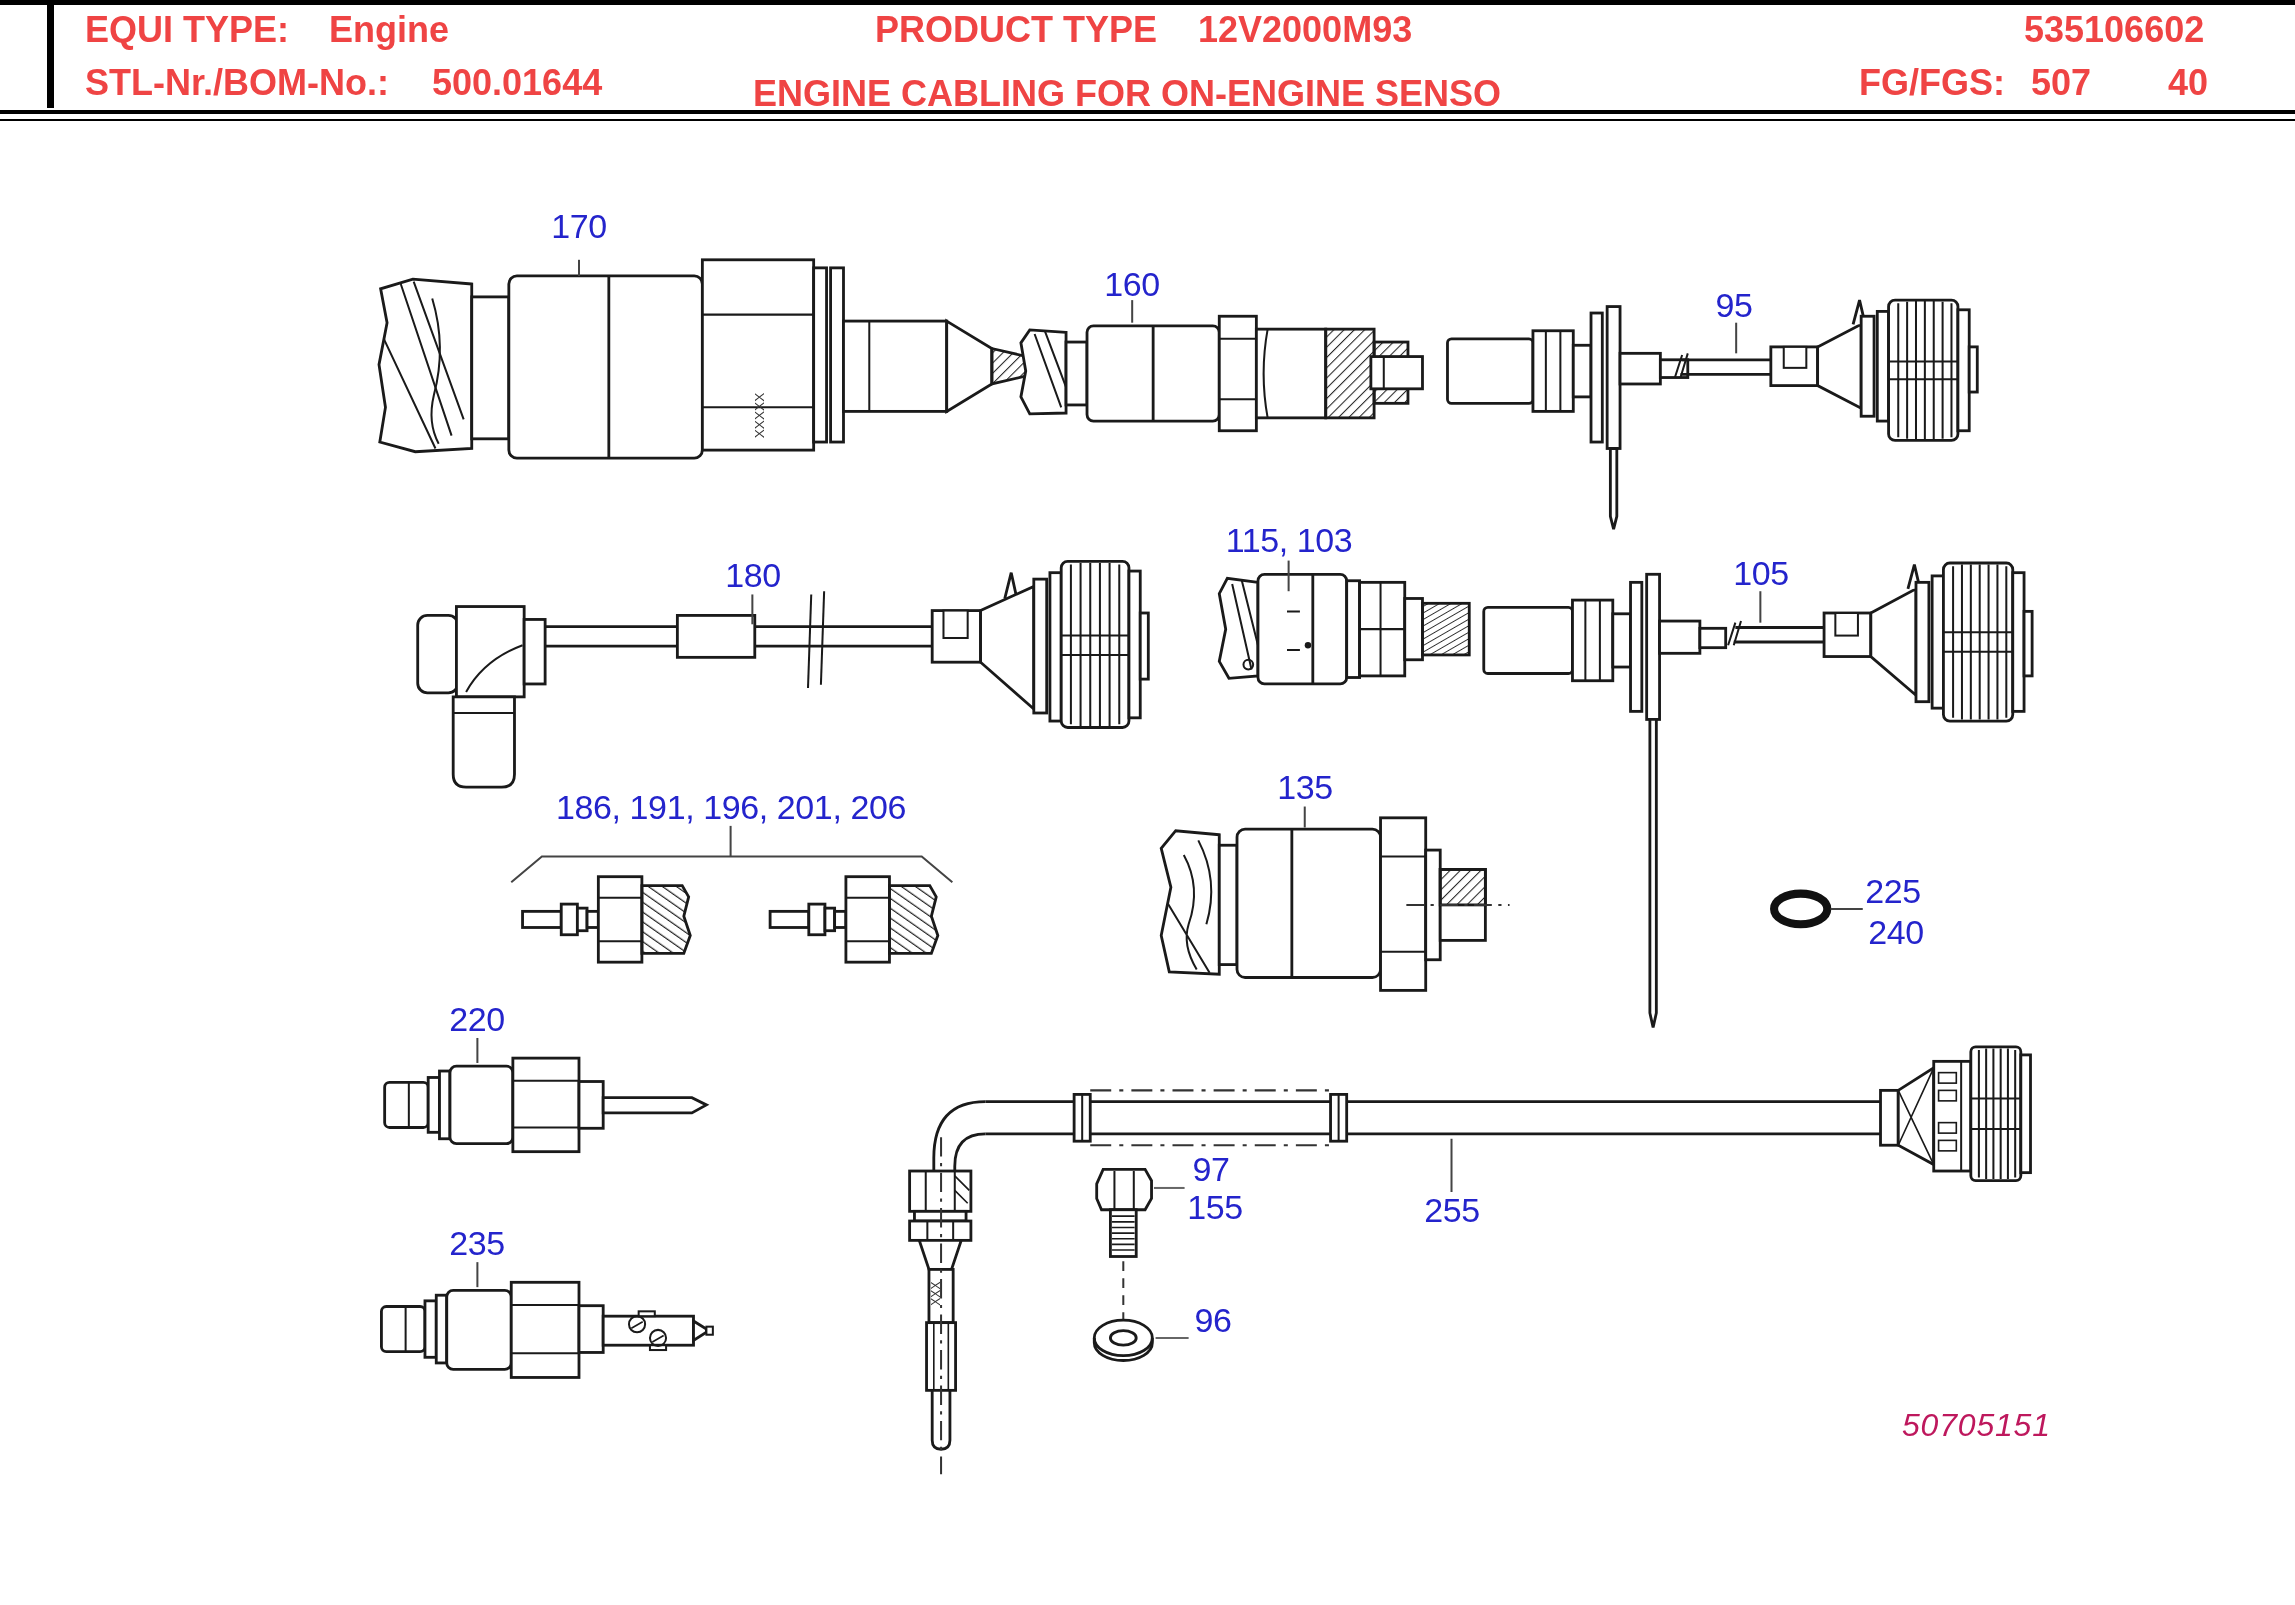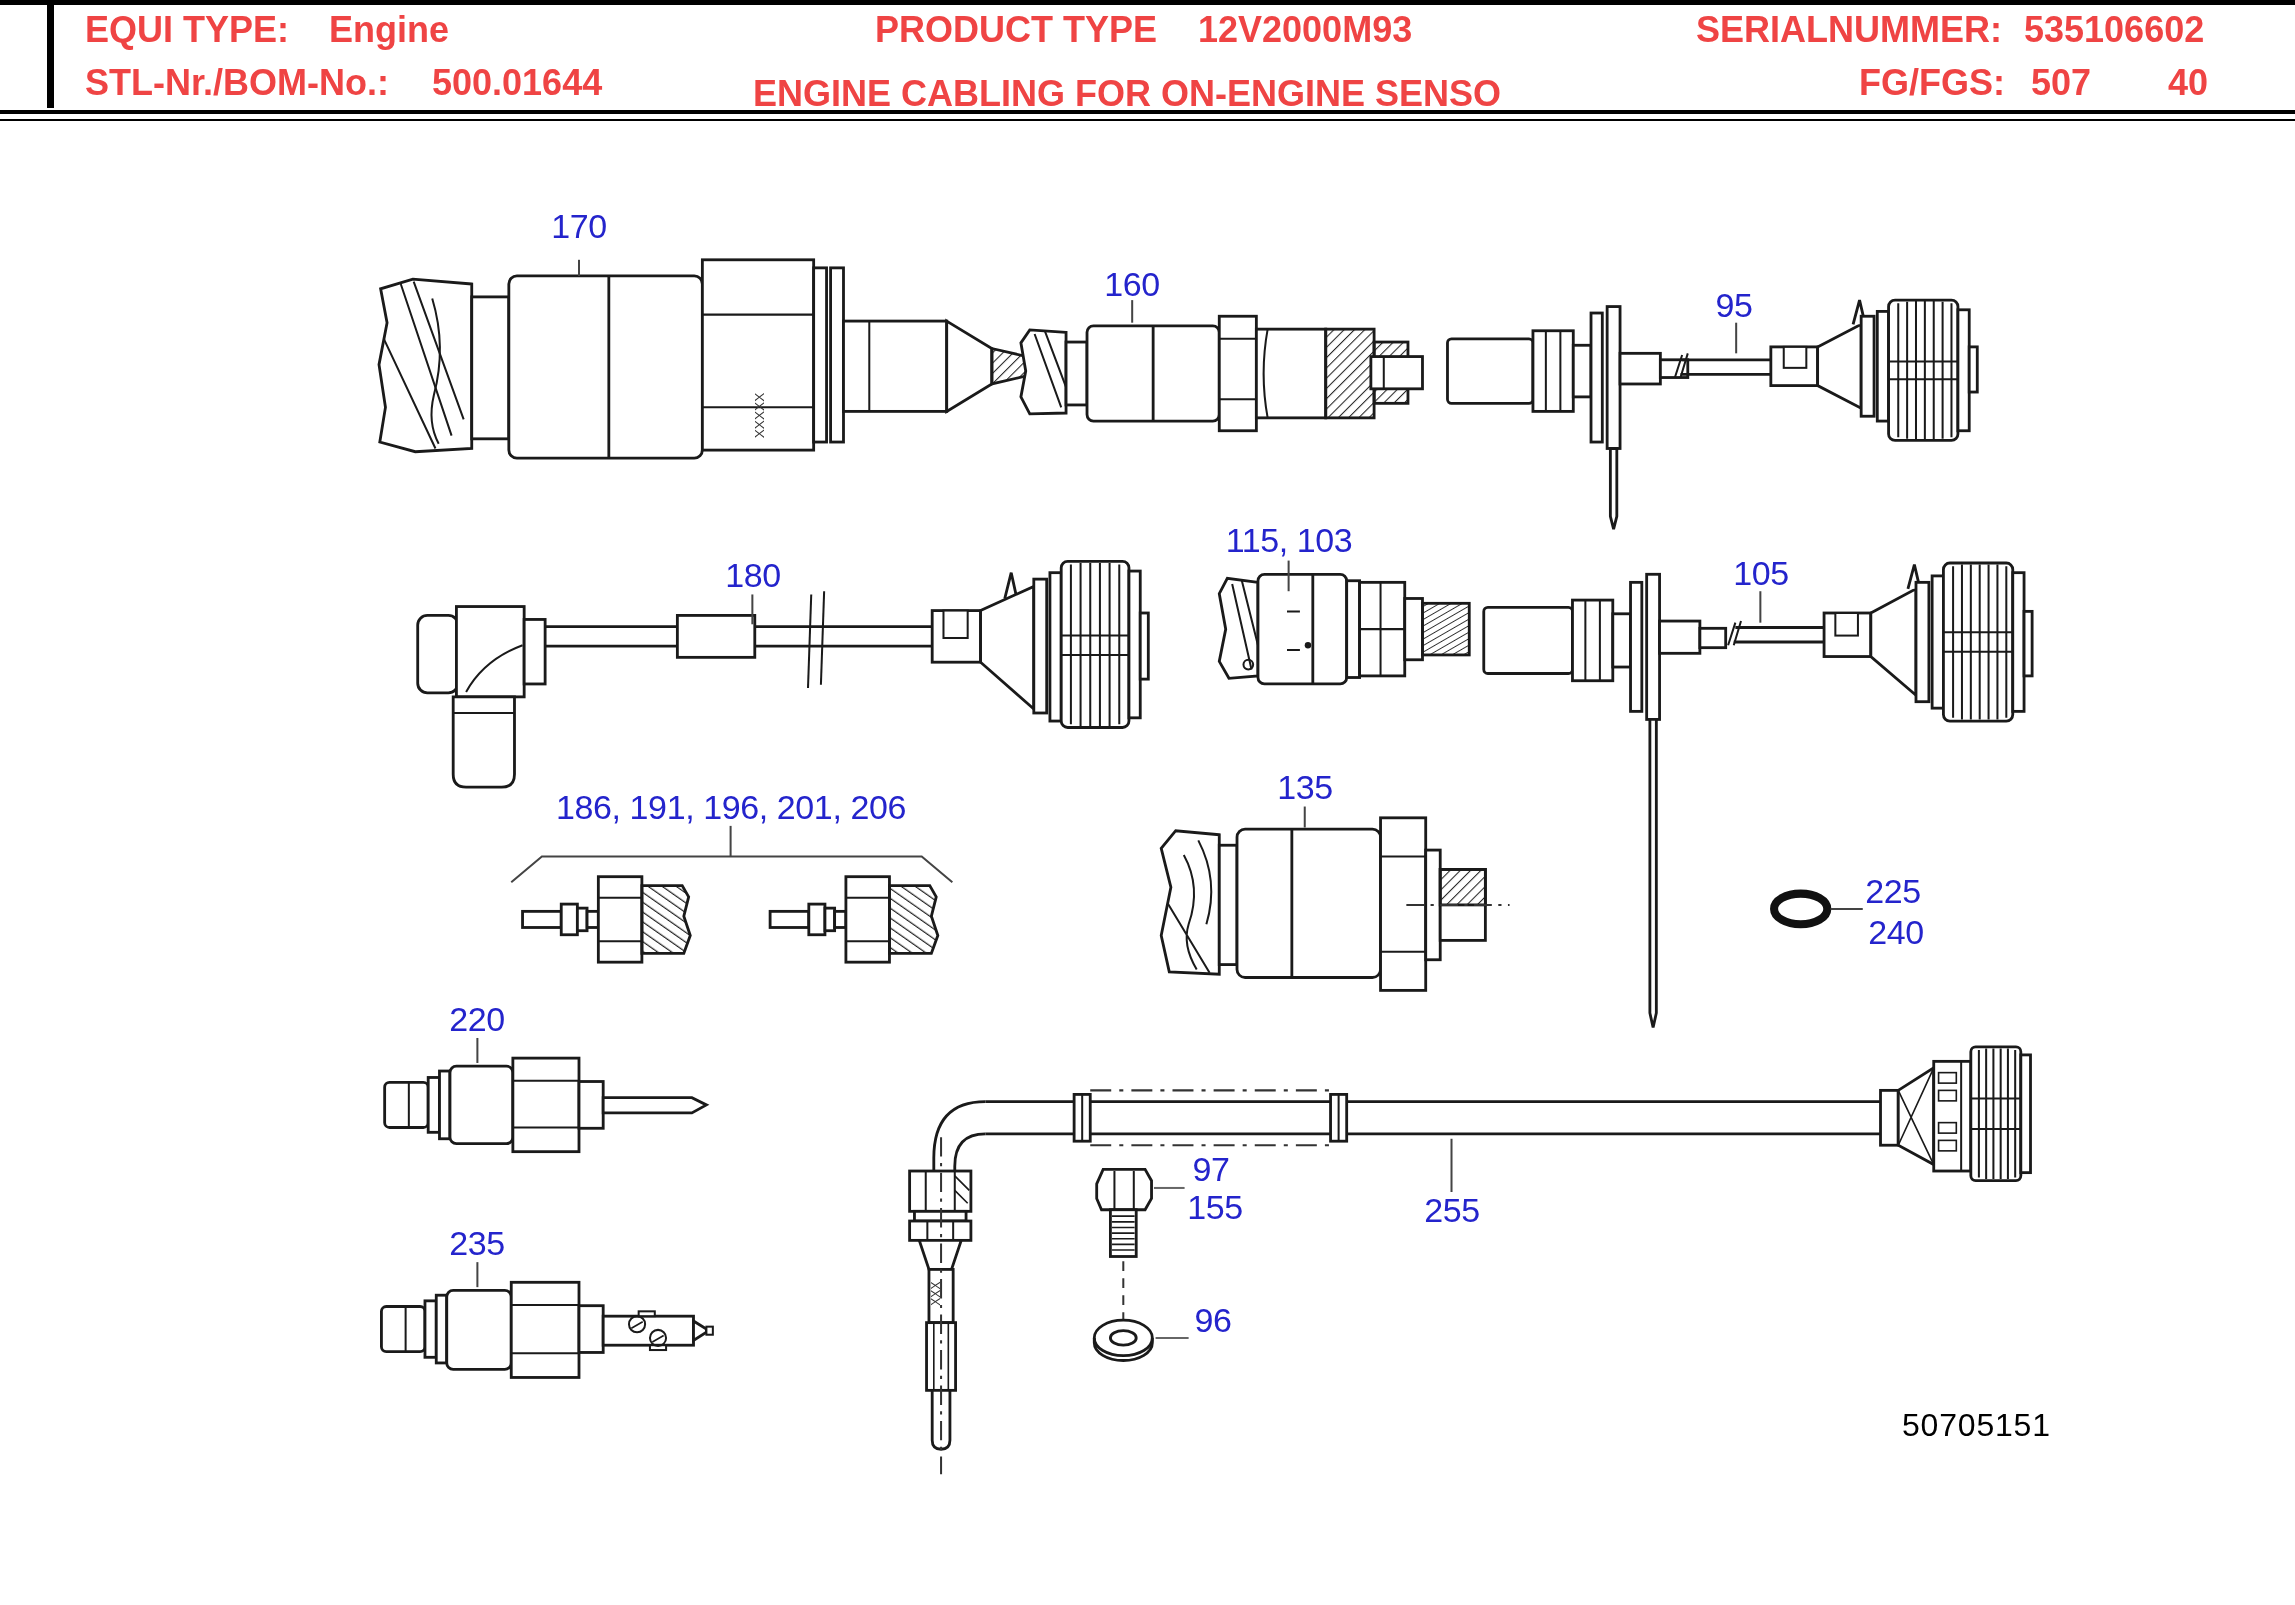--- a/index.html
+++ b/index.html
@@ -5,36 +5,35 @@
   html,body{margin:0;padding:0;background:#ffffff;width:2295px;height:1605px;
     font-family:"Liberation Sans",sans-serif;}
   #page{position:relative;width:2295px;height:1605px;background:#fff;overflow:hidden;}
   .topbar{position:absolute;left:0;top:0;width:2295px;height:4.8px;background:#000;}
   .leftstub{position:absolute;left:47px;top:0;width:6.5px;height:108px;background:#000;}
   .rule1{position:absolute;left:0;top:110px;width:2295px;height:4px;background:#000;}
   .rule2{position:absolute;left:0;top:119px;width:2295px;height:2.4px;background:#000;}
   .h{position:absolute;font-weight:bold;font-size:36px;line-height:45px;color:#ef4444;white-space:nowrap;}
   .callout{position:absolute;transform:translate(-50%,-50%);font-size:34px;line-height:1;
     color:#2424cc;letter-spacing:-0.4px;white-space:nowrap;}
-  .footnum{position:absolute;font-size:32px;color:#000000;letter-spacing:0.8px;white-space:nowrap;}
+  .footnum{position:absolute;font-size:32px;color:#be185d;letter-spacing:0.8px;white-space:nowrap;font-style:italic;}
   svg{position:absolute;left:0;top:0;}
 </style>
 </head>
 <body>
 
 <div id="page">
 
   <div class="topbar"></div>
   <div class="leftstub"></div>
 
   <div class="h" style="left:85px;top:6.5px">EQUI TYPE:</div>
   <div class="h" style="left:329px;top:6.5px">Engine</div>
   <div class="h" style="left:875px;top:6.5px">PRODUCT TYPE</div>
   <div class="h" style="left:1198px;top:6.5px">12V2000M93</div>
-  <div class="h" style="left:1696px;top:6.5px">SERIALNUMMER:</div>
   <div class="h" style="left:2024px;top:6.5px">535106602</div>
   <div class="h" style="left:85px;top:60px">STL-Nr./BOM-No.:</div>
   <div class="h" style="left:432px;top:60px">500.01644</div>
   <div class="h" style="left:753px;top:71px">ENGINE CABLING FOR ON-ENGINE SENSO</div>
   <div class="h" style="left:1859px;top:60px">FG/FGS:</div>
   <div class="h" style="left:2031px;top:60px">507</div>
   <div class="h" style="left:2168px;top:60px">40</div>
   <div class="rule1"></div>
   <div class="rule2"></div>
 

